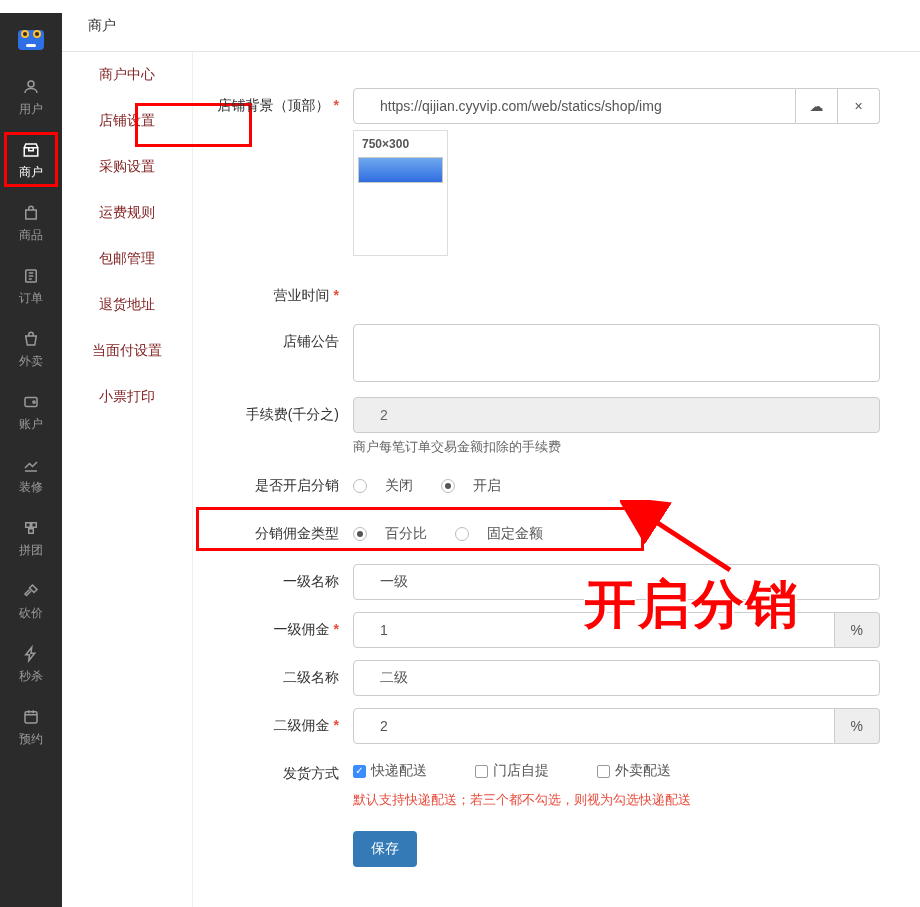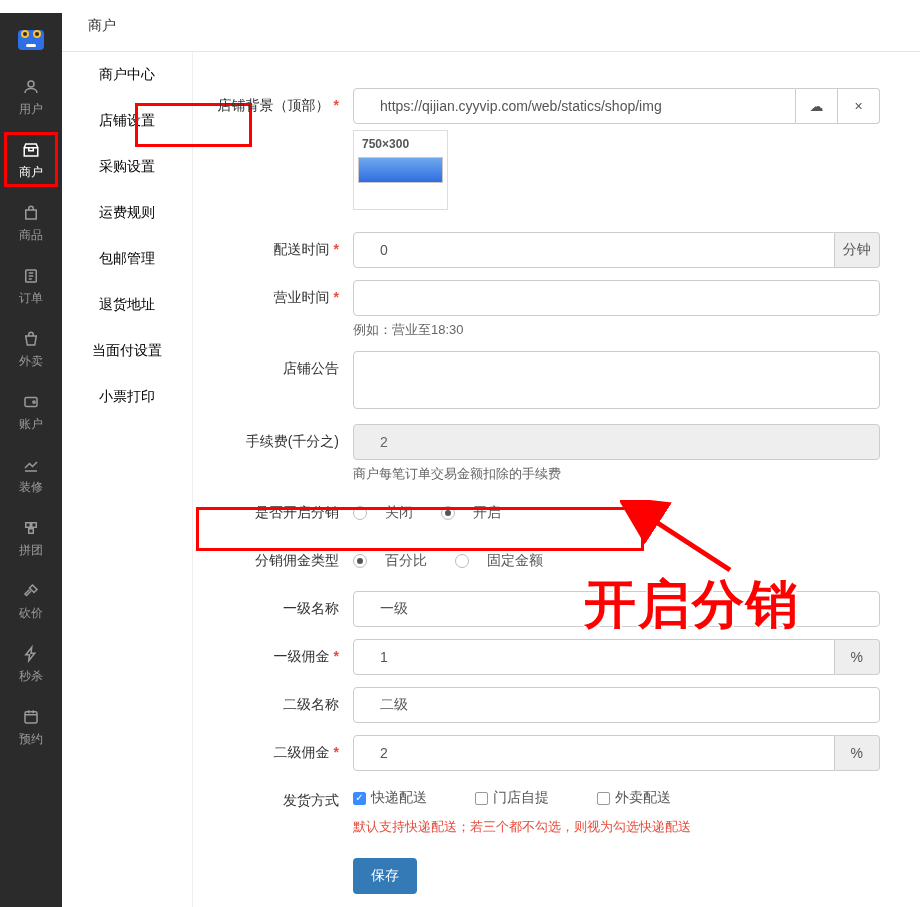--- a/index.html
+++ b/index.html
@@ -11,41 +11,41 @@
   .leftnav .nav-item { width: 62px; padding: 12px 0 10px; display: flex; flex-direction: column; align-items: center; color: #9a9a9a; font-size: 12px; cursor: pointer; position: relative; }
   .leftnav .nav-item .ico { width: 20px; height: 20px; margin-bottom: 4px; display: flex; align-items: center; justify-content: center; }
   .leftnav .nav-item.active { color: #fff; }
   .leftnav .nav-item.active::before { content: ""; position: absolute; inset: 4px; border: 3px solid #ff0000; }
 
   
   .topbar { position: absolute; left: 62px; top: 0; right: 0; height: 52px; border-bottom: 1px solid #e5e5e5; display: flex; align-items: center; padding-left: 26px; font-size: 14px; color: #333; }
 
   
   .submenu { position: absolute; left: 62px; top: 52px; width: 131px; height: 855px; border-right: 1px solid #eee; }
-  .submenu .sub-item { height: 46px; display: flex; align-items: center; justify-content: center; color: #000000; font-size: 14px; cursor: pointer; }
+  .submenu .sub-item { height: 46px; display: flex; align-items: center; justify-content: center; color: #7f1d1d; font-size: 14px; cursor: pointer; }
   .submenu .sub-item.active { background: #fff; text-align: right; }
   .submenu .active-box { position: absolute; left: 73px; top: 51px; width: 117px; height: 44px; border: 3px solid #ff0000; pointer-events: none; }
 
   
   .main { position: absolute; left: 193px; top: 52px; right: 0; bottom: 0; padding: 0 20px 0 0; overflow: hidden; }
   .form-row { display: flex; align-items: flex-start; padding: 6px 0; }
   .form-label { width: 160px; text-align: right; padding-right: 14px; line-height: 34px; color: #333; font-size: 14px; }
   .req { color: #e74c3c; margin-left: 4px; font-weight: bold; }
   .form-ctrl { flex: 1; min-width: 0; padding-right: 20px; }
   .input-box { width: 100%; height: 36px; border: 1px solid #ccc; border-radius: 4px; padding: 0 26px; font-size: 14px; color: #555; background: #fff; outline: none; }
   .input-box.readonly { background: #eeeeee; color: #666; }
   textarea.input-box { height: 58px; padding: 8px 10px; resize: none; }
   .hint { font-size: 13px; color: #666; margin-top: 5px; }
   .hint-red { font-size: 13px; color: #e74c3c; margin-top: 5px; }
 
   .bg-input-wrap { display: flex; gap: 0; }
   .bg-input-wrap .input-box { border-radius: 4px 0 0 4px; }
   .bg-btn { width: 42px; height: 36px; border: 1px solid #ccc; border-left: none; background: #fff; display: flex; align-items: center; justify-content: center; cursor: pointer; font-size: 14px; color: #555; }
   .bg-btn:last-child { border-radius: 0 4px 4px 0; }
-  .bg-thumb { width: 95px; height: 80px; border: 1px solid #ddd; margin-top: 6px; padding: 4px; display: flex; flex-direction: column; }
+  .bg-thumb { width: 95px; height: 126px; border: 1px solid #ddd; margin-top: 6px; padding: 4px; display: flex; flex-direction: column; }
   .bg-thumb .dim { font-size: 12px; font-weight: 600; color: #555; padding: 2px 0 6px 4px; }
   .bg-thumb .thimg { width: 85px; height: 26px; background: linear-gradient(180deg,#6fa9ef 0%, #2f6de0 100%); border: 1px solid #c9c9c9; }
 
   .addon-wrap { display: flex; width: 100%; }
   .addon-wrap .input-box { border-radius: 4px 0 0 4px; }
   .addon { width: 50px; height: 36px; border: 1px solid #ccc; border-left: none; background: #eeeeee; display: flex; align-items: center; justify-content: center; border-radius: 0 4px 4px 0; color: #555; }
 
   .radio-line { display: flex; gap: 28px; align-items: center; height: 36px; }
   .radio-opt { display: flex; align-items: center; gap: 18px; color: #555; cursor: pointer; }
   .radio-dot { width: 14px; height: 14px; border: 1px solid #bbb; border-radius: 50%; display: inline-flex; align-items: center; justify-content: center; }
@@ -231,36 +231,23 @@
       </div>
       <div class="bg-thumb">
         <div class="dim">750×300</div>
         <div class="thimg"></div>
       </div>
     </div>
   </div>
 
   <div style="height:10px"></div>
 
-  <div class="form-row">
-    <div class="form-label"><span>配送时间</span><span class="req">*</span></div>
-    <div class="form-ctrl">
-      <div class="addon-wrap">
-        <input class="input-box" value="0" style="">
-        <div class="addon">分钟</div>
-      </div>
-    </div>
-  </div>
 
   <div class="form-row">
     <div class="form-label"><span>营业时间</span><span class="req">*</span></div>
-    <div class="form-ctrl">
-      <input class="input-box" value="" style="">
-      <div class="hint">例如：营业至18:30</div>
-    </div>
   </div>
 
   <div class="form-row">
     <div class="form-label"><span>店铺公告</span></div>
     <div class="form-ctrl">
       <textarea class="input-box" style=""></textarea>
     </div>
   </div>
 
   <div class="form-row">

